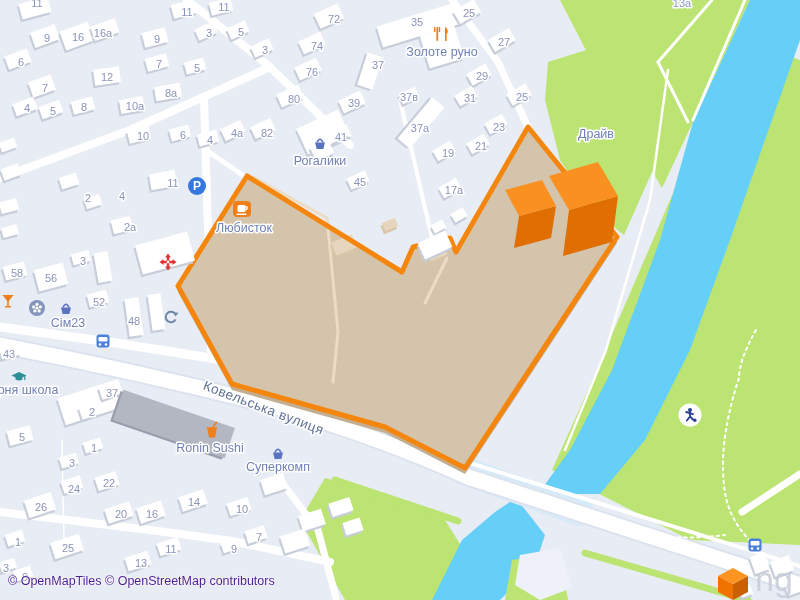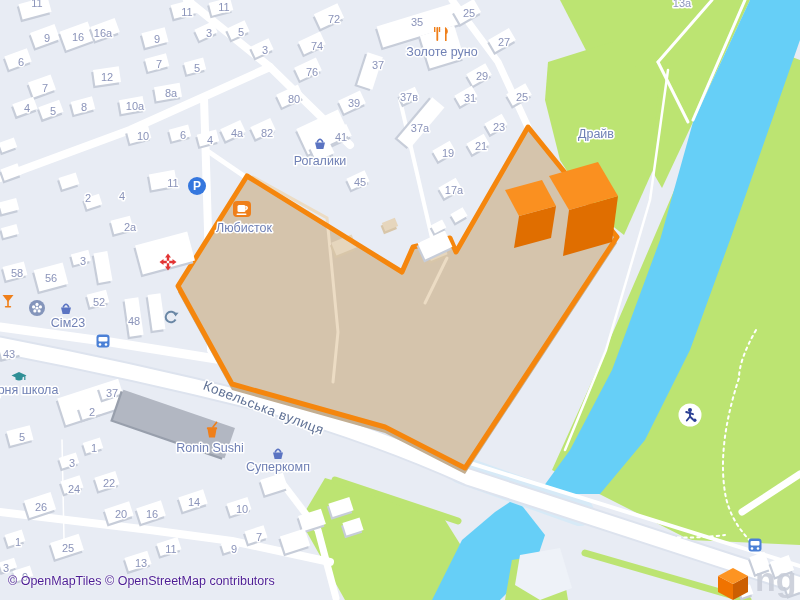--- a/index.html
+++ b/index.html
@@ -1,21 +1,21 @@
 <!DOCTYPE html>
 <html><head>
 <meta charset="utf-8">
 <style>
   html,body{margin:0;padding:0;background:#e8ecf4;}
   #stage{position:relative;width:800px;height:600px;overflow:hidden;background:#e8ecf4;
          font-family:"Liberation Sans", sans-serif;}
   #map{position:absolute;left:0;top:0;}
   #attribution{position:absolute;left:8px;top:574px;font-size:12.5px;color:#4c1d95;
     text-shadow:0 0 2px #fff,0 0 2px #fff;white-space:nowrap;}
-  #watermark{position:absolute;left:755px;top:560px;font-size:34px;font-weight:bold;
+  #watermark{position:absolute;left:755px;top:560px;font-size:34px;font-weight:normal;
     color:#c9ced9;opacity:.9;white-space:nowrap;}
   text{font-family:"Liberation Sans", sans-serif;}
 </style>
 </head>
 <body>
 
 <div id="stage">
   <svg id="map" width="800" height="600" viewBox="0 0 800 600">
       <rect x="0" y="0" width="800" height="600" fill="#e8ecf4"></rect>
       <polygon points="560,0 750,0 693,122 662,188 640,150 592,62" fill="#bce472"></polygon>

